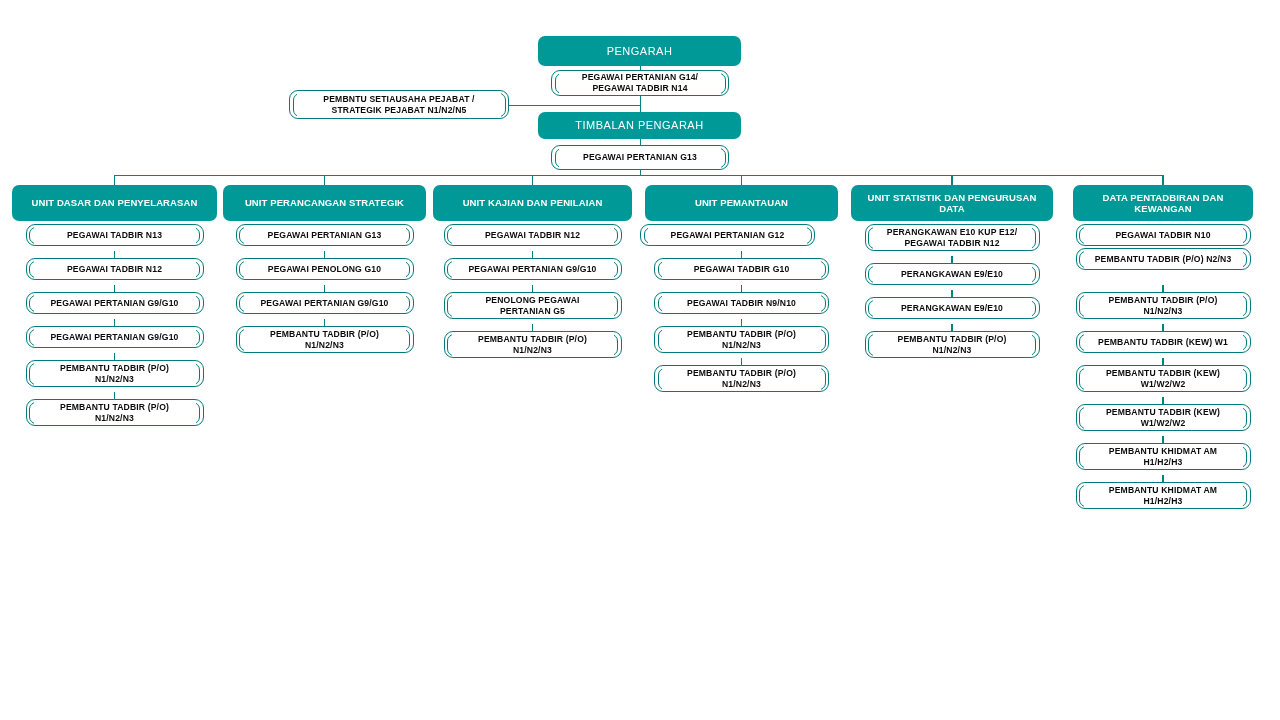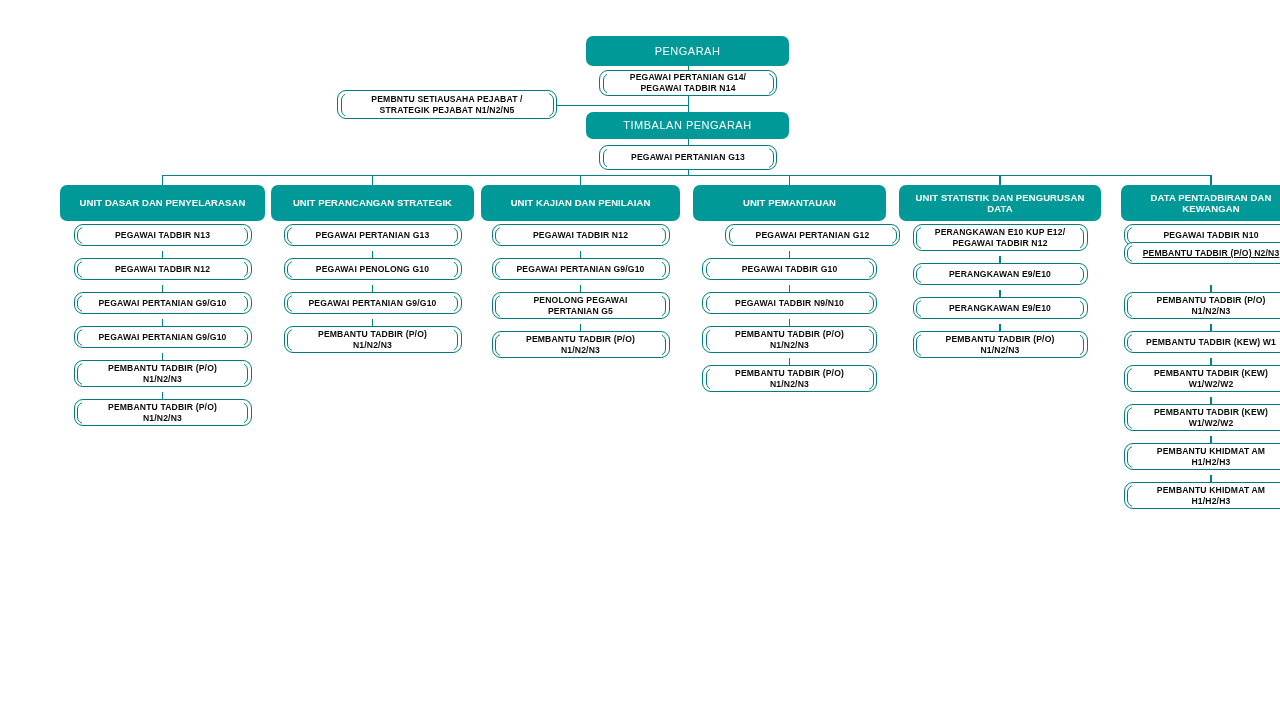--- a/index.html
+++ b/index.html
@@ -12,21 +12,20 @@
     width: 1280px;
     height: 720px;
     font-family: "Liberation Sans", sans-serif;
     color: #000000;
     overflow: hidden;
   }
   #chart {
     position: relative;
     width: 1076px;
     height: 720px;
-    margin-left: 48px;
   }
 
   
   .tealbox {
     position: absolute;
     box-sizing: border-box;
     background: #019998;
     border-radius: 7px;
     color: #ffffff;
     display: flex;
@@ -209,21 +208,21 @@
       </div>
       <div class="vline" style="left: 531.8px; top: 324px; height: 8px;"></div>
       <div class="wbox" style="left: 443.5px; top: 331px; width: 178px; height: 27px;">
         <span>PEMBANTU  TADBIR (P/O)
 N1/N2/N3</span>
       </div>
       <div class="vline" style="left: 740.8px; top: 175px; height: 10px;"></div>
       <div class="tealbox unit" style="left: 645px; top: 185px; width: 193px; height: 36px; justify-content: center;">
         <span>UNIT PEMANTAUAN</span>
       </div>
-      <div class="wbox" style="left: 677px; top: 224px; width: 175px; height: 22px; justify-content: center;">
+      <div class="wbox" style="left: 640px; top: 224px; width: 175px; height: 22px; justify-content: center;">
         <span>PEGAWAI  PERTANIAN  G12</span>
       </div>
       <div class="vline" style="left: 740.8px; top: 251px; height: 8px;"></div>
       <div class="wbox" style="left: 654px; top: 258px; width: 175px; height: 22px;">
         <span>PEGAWAI  TADBIR G10</span>
       </div>
       <div class="vline" style="left: 740.8px; top: 285px; height: 8px;"></div>
       <div class="wbox" style="left: 654px; top: 292px; width: 175px; height: 22px;">
         <span>PEGAWAI  TADBIR N9/N10</span>
       </div>
@@ -259,21 +258,21 @@
 N1/N2/N3</span>
       </div>
       <div class="vline" style="left: 1162.3px; top: 175px; height: 10px;"></div>
       <div class="tealbox unit" style="left: 1073px; top: 185px; width: 180px; height: 36px;">
         <span>DATA PENTADBIRAN  DAN KEWANGAN</span>
       </div>
       <div class="wbox" style="left: 1075.5px; top: 224px; width: 175px; height: 22px;">
         <span>PEGAWAI  TADBIR  N10</span>
       </div>
       <div class="vline" style="left: 1162.3px; top: 251px; height: 8px;"></div>
-      <div class="wbox" style="left: 1075.5px; top: 242px; width: 175px; height: 22px; text-decoration: underline;">
+      <div class="wbox" style="left: 1075.5px; top: 248px; width: 175px; height: 22px;">
         <span>PEMBANTU  TADBIR (P/O) N2/N3</span>
       </div>
       <div class="vline" style="left: 1162.3px; top: 285px; height: 8px;"></div>
       <div class="wbox" style="left: 1075.5px; top: 292px; width: 175px; height: 27px;">
         <span>PEMBANTU  TADBIR (P/O)
 N1/N2/N3</span>
       </div>
       <div class="vline" style="left: 1162.3px; top: 324px; height: 8px;"></div>
       <div class="wbox" style="left: 1075.5px; top: 331px; width: 175px; height: 22px;">
         <span>PEMBANTU  TADBIR (KEW) W1</span>

